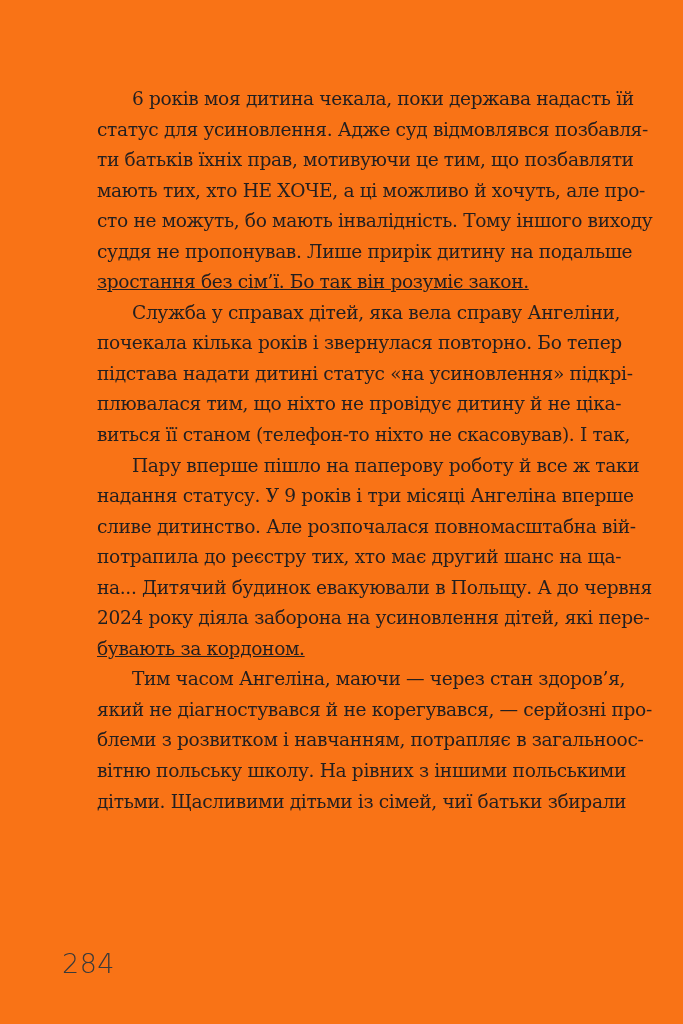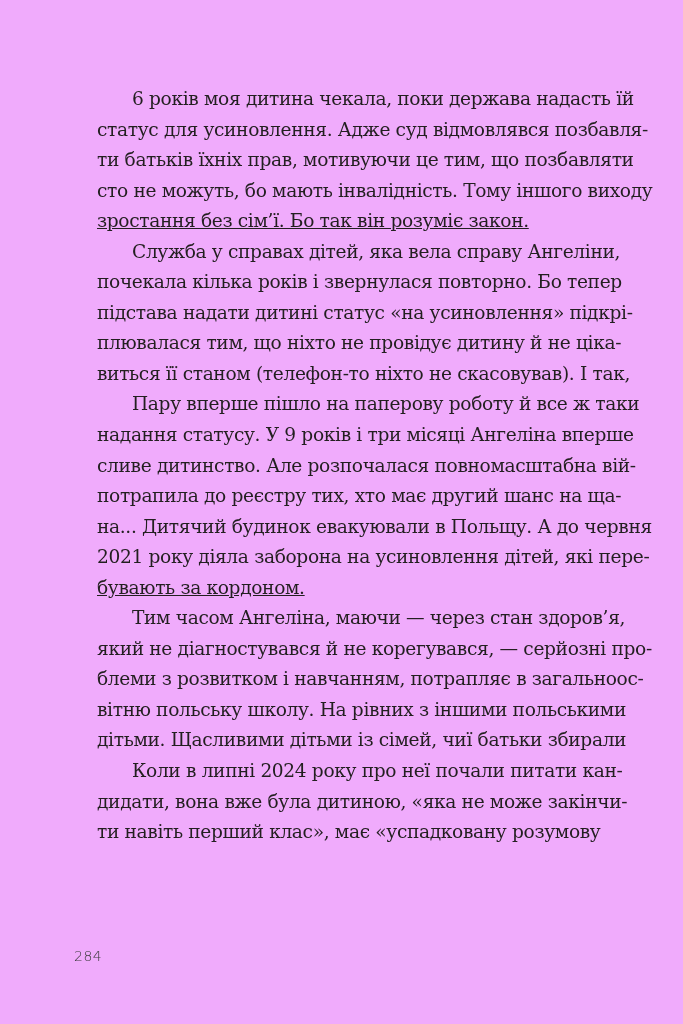--- a/index.html
+++ b/index.html
@@ -11,21 +11,21 @@
       width: 683px;
       height: 1024px;
       position: relative;
       overflow: hidden;
     }
     .page {
       position: absolute;
       left: 0; top: 0;
       width: 683px;
       height: 1024px;
-      background: #f0abfc;
+      background: #f97316;
     }
     .text-block {
       position: absolute;
       left: 97px;
       top: 84px;
       width: 499px;
       font-family: "DejaVu Serif", "Liberation Serif", serif;
       font-size: 18.6px;
       line-height: 30.55px;
       color: #231f20;
@@ -44,69 +44,65 @@
     }
     .line.last {
       text-align-last: left;
       text-decoration: underline;
     }
     .page-number {
       position: absolute;
       left: 62px;
       top: 948px;
       font-family: "DejaVu Sans", "Liberation Sans", sans-serif;
-      font-size: 14px;
+      font-size: 27px;
       font-weight: 300;
       color: #3a3a3a;
       letter-spacing: 0.5px;
-      margin-left: 12px;
     }
   </style>
 </head>
 <body>
 
 <div class="page">
   <div class="text-block">
 
     <div>
       <span class="line indent">6 років моя дитина чекала, поки держава надасть їй</span>
       <span class="line">статус для усиновлення. Адже суд відмовлявся позбавля-</span>
       <span class="line">ти батьків їхніх прав, мотивуючи це тим, що позбавляти</span>
+      <span class="line">мають тих, хто НЕ ХОЧЕ, а ці можливо й хочуть, але про-</span>
       <span class="line">сто не можуть, бо мають інвалідність. Тому іншого виходу</span>
+      <span class="line">суддя не пропонував. Лише прирік дитину на подальше</span>
       <span class="line last">зростання без сім’ї. Бо так він розуміє закон.</span>
     </div>
 
     <div>
       <span class="line indent">Служба у справах дітей, яка вела справу Ангеліни,</span>
       <span class="line">почекала кілька років і звернулася повторно. Бо тепер</span>
       <span class="line">підстава надати дитині статус «на усиновлення» підкрі-</span>
       <span class="line">плювалася тим, що ніхто не провідує дитину й не ціка-</span>
       <span class="line">виться її станом (телефон-то ніхто не скасовував). І так,</span>
     </div>
 
     <div>
       <span class="line indent">Пару вперше пішло на паперову роботу й все ж таки</span>
       <span class="line">надання статусу. У 9 років і три місяці Ангеліна вперше</span>
       <span class="line">сливе дитинство. Але розпочалася повномасштабна вій-</span>
       <span class="line">потрапила до реєстру тих, хто має другий шанс на ща-</span>
       <span class="line">на... Дитячий будинок евакуювали в Польщу. А до червня</span>
-      <span class="line">2021 року діяла заборона на усиновлення дітей, які пере-</span>
+      <span class="line">2024 року діяла заборона на усиновлення дітей, які пере-</span>
       <span class="line last">бувають за кордоном.</span>
     </div>
 
     <div>
       <span class="line indent">Тим часом Ангеліна, маючи — через стан здоров’я,</span>
       <span class="line">який не діагностувався й не корегувався, — серйозні про-</span>
       <span class="line">блеми з розвитком і навчанням, потрапляє в загальноос-</span>
       <span class="line">вітню польську школу. На рівних з іншими польськими</span>
       <span class="line">дітьми. Щасливими дітьми із сімей, чиї батьки збирали</span>
     </div>
 
-    <div>
-      <span class="line indent">Коли в липні 2024 року про неї почали питати кан-</span>
-      <span class="line">дидати, вона вже була дитиною, «яка не може закінчи-</span>
-      <span class="line">ти навіть перший клас», має «успадковану розумову</span>
-    </div>
 
   </div>
 
   <div class="page-number">284</div>
 </div>
 
 </body></html>

